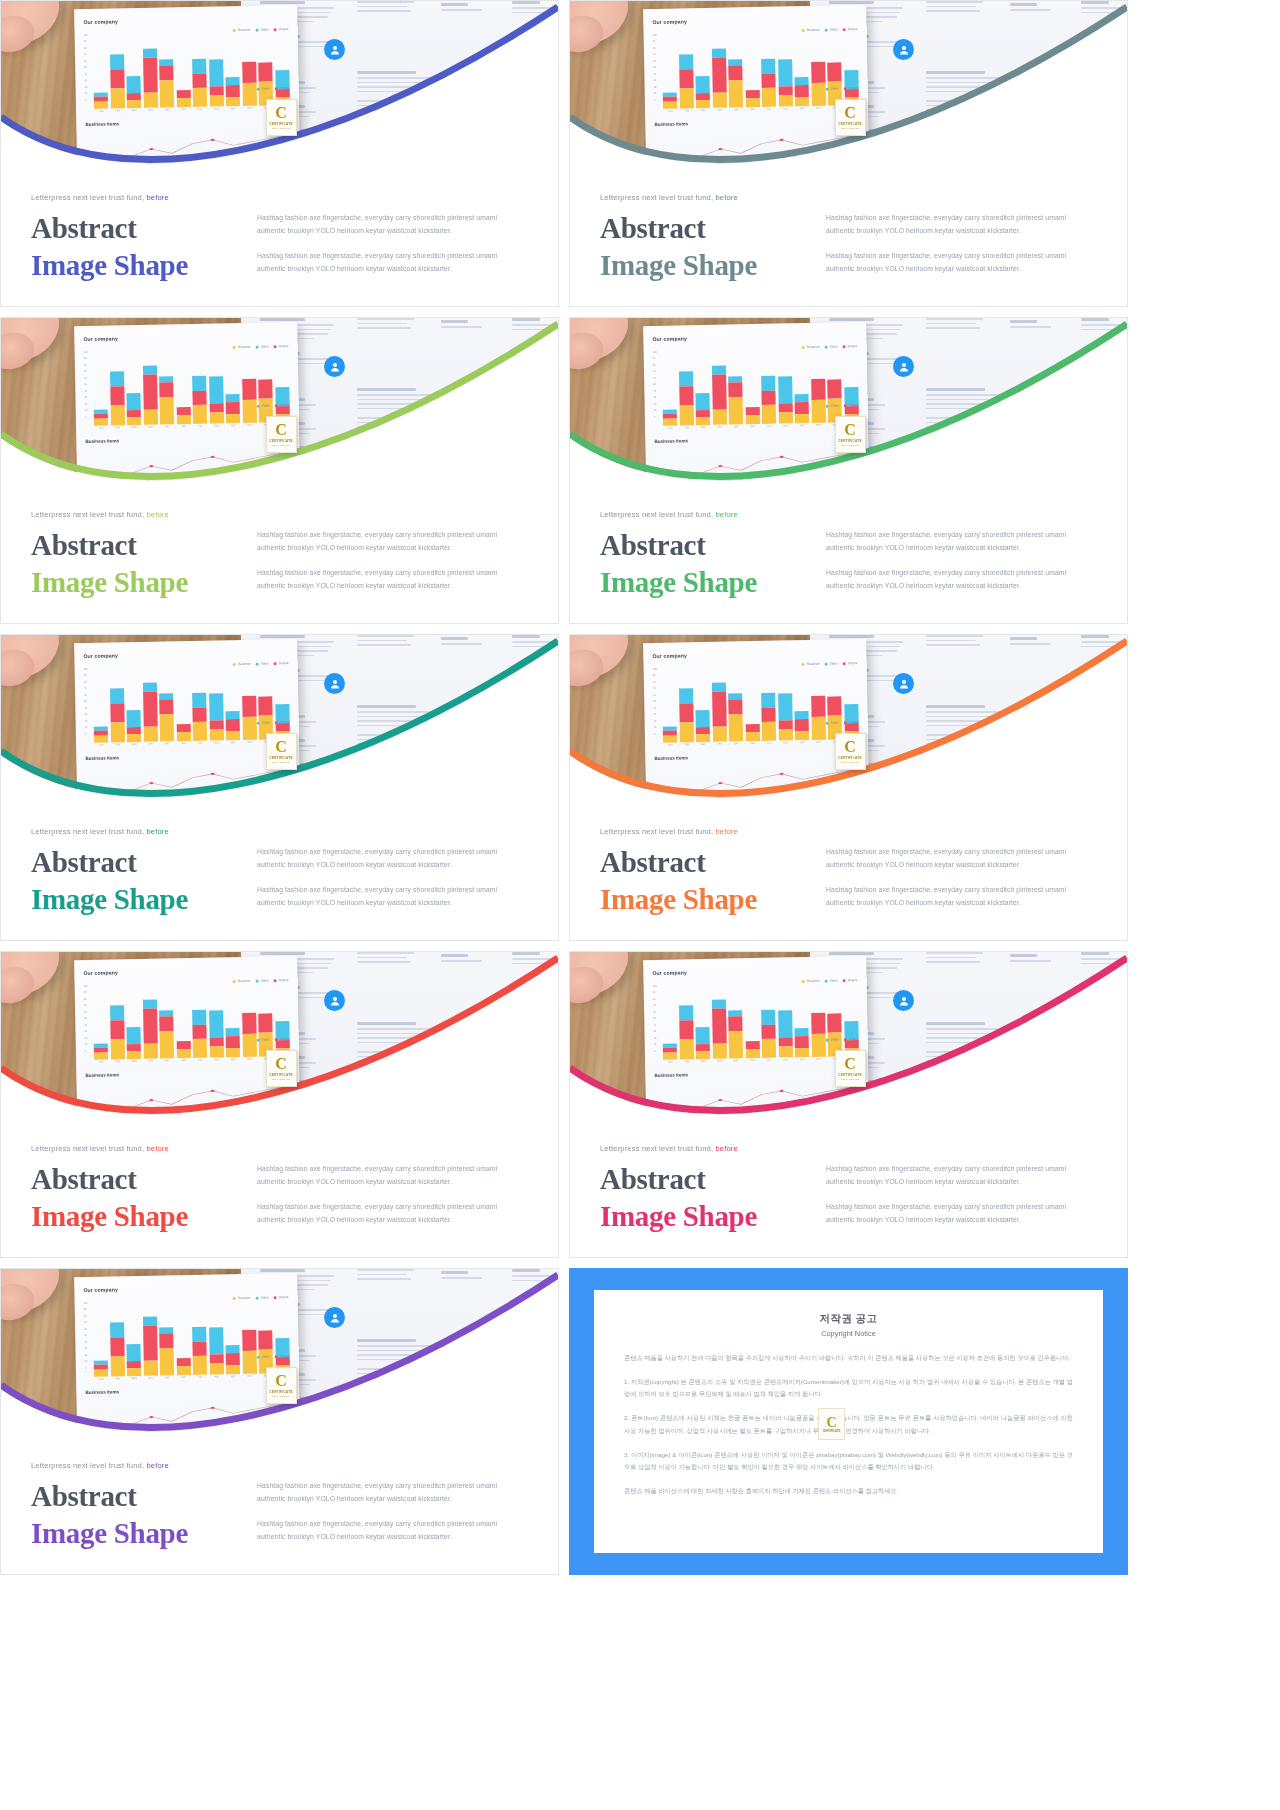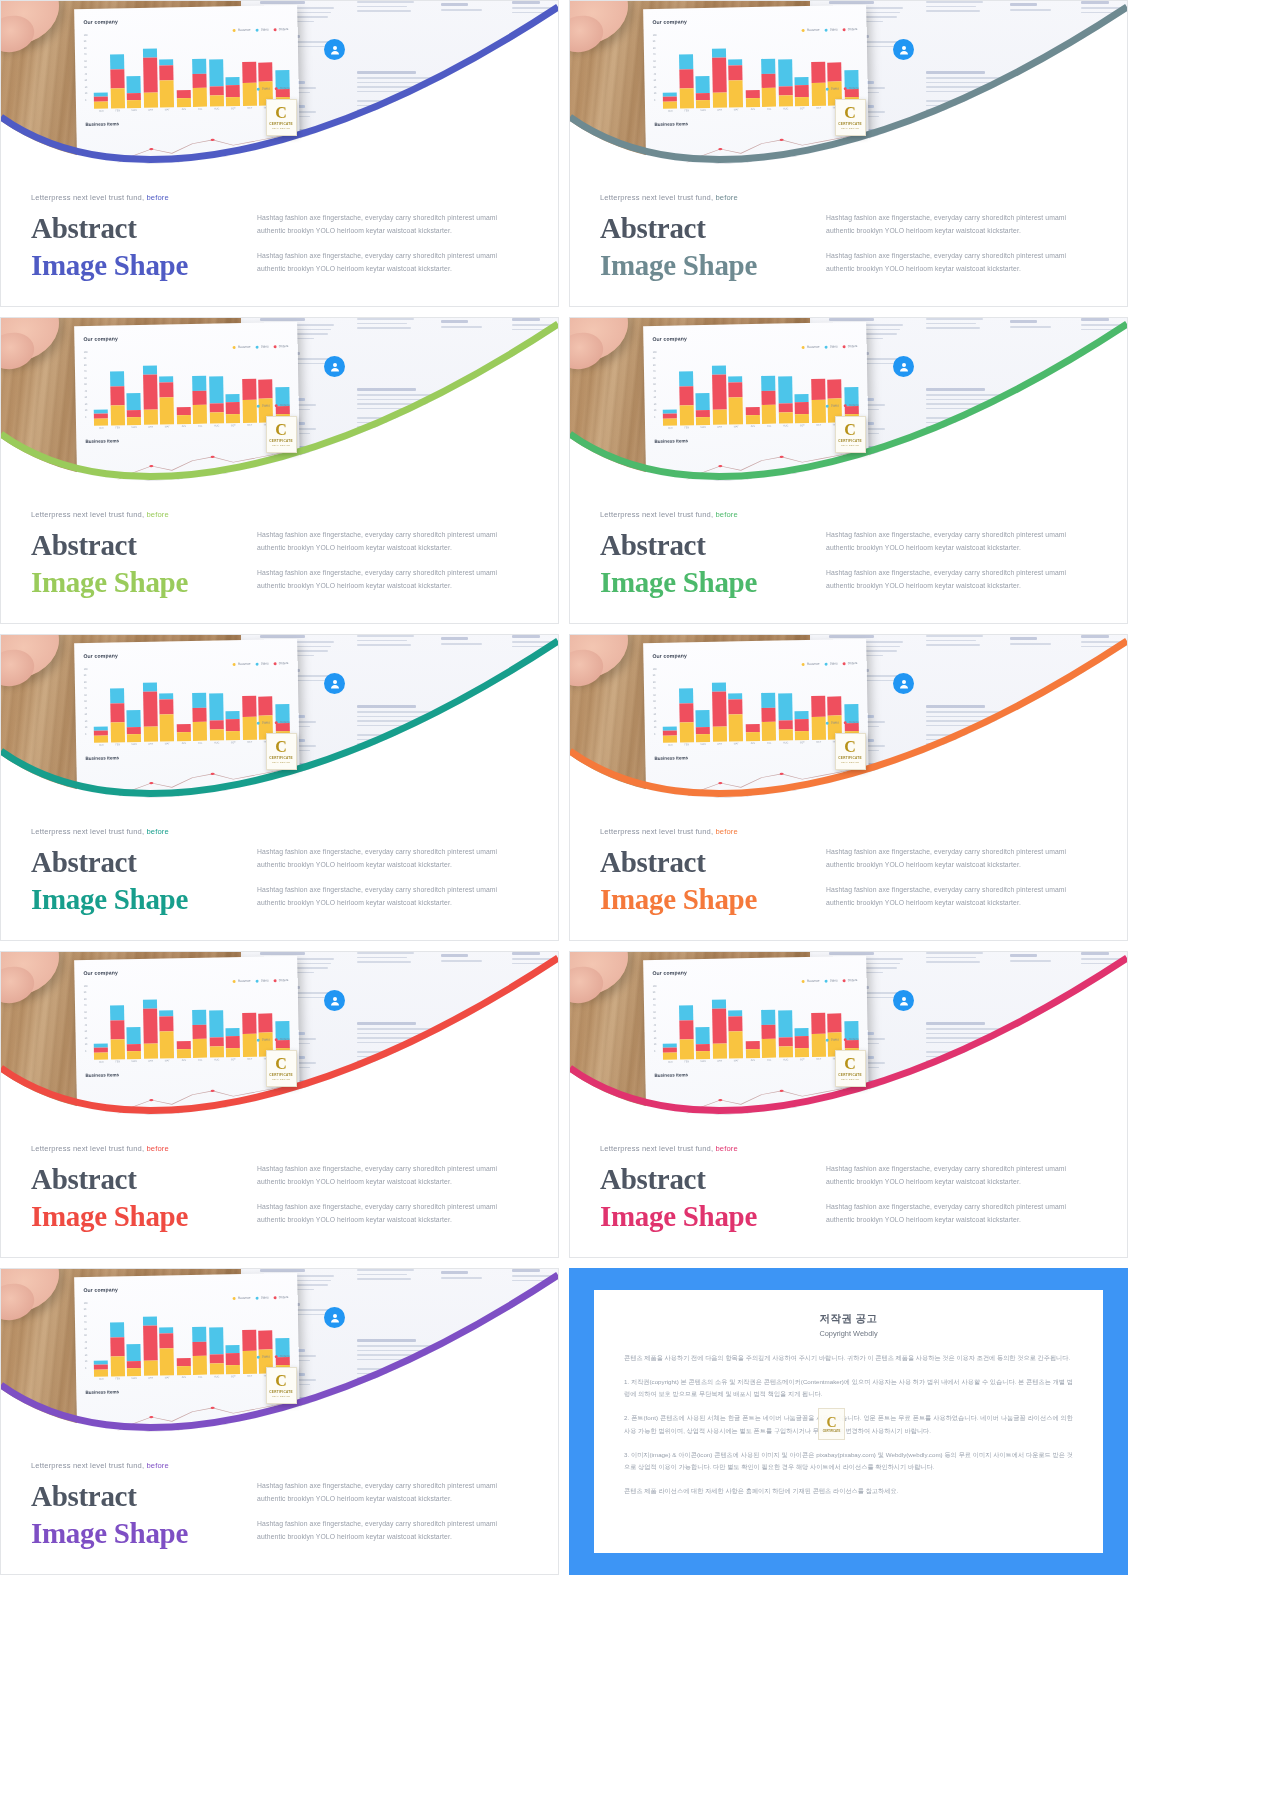--- a/index.html
+++ b/index.html
@@ -2347,21 +2347,21 @@
       <div class="rightcol">
         <div class="para p1">Hashtag fashion axe fingerstache, everyday carry shoreditch pinterest umami authentic brooklyn YOLO heirloom keytar waistcoat kickstarter.</div>
         <div class="para p2">Hashtag fashion axe fingerstache, everyday carry shoreditch pinterest umami authentic brooklyn YOLO heirloom keytar waistcoat kickstarter.</div>
       </div>
     </div>
   </div>
 
   <div class="copyright">
     <div class="copy-inner">
       <div class="copy-h">저작권 공고</div>
-      <div class="copy-sub">Copyright Webdly</div>
+      <div class="copy-sub">Copyright Notice</div>
       <div class="copy-p">콘텐츠 제품을 사용하기 전에 다음의 항목을 주의깊게 사용하여 주시기 바랍니다. 귀하가 이 콘텐츠 제품을 사용하는 것은 이용자 조건에 동의한 것으로 간주됩니다.</div>
       <div class="copy-p">1. 저작권(copyright) 본 콘텐츠의 소유 및 저작권은 콘텐츠메이커(Contentmaker)에 있으며 사용자는 사용 허가 범위 내에서 사용할 수 있습니다. 본 콘텐츠는 개별 법령에 의하여 보호 받으므로 무단복제 및 배포시 법적 책임을 지게 됩니다.</div>
       <div class="copy-p">2. 폰트(font) 콘텐츠에 사용된 서체는 한글 폰트는 네이버 나눔글꼴을 사용하였습니다. 영문 폰트는 무료 폰트를 사용하였습니다. 네이버 나눔글꼴 라이선스에 의한 사용 가능한 범위이며, 상업적 사용시에는 별도 폰트를 구입하시거나 무료폰트로 변경하여 사용하시기 바랍니다.</div>
       <div class="copy-p">3. 이미지(image) &amp; 아이콘(icon) 콘텐츠에 사용된 이미지 및 아이콘은 pixabay(pixabay.com) 및 Webdly(webdly.com) 등의 무료 이미지 사이트에서 다운로드 받은 것으로 상업적 이용이 가능합니다. 다만 별도 확인이 필요한 경우 해당 사이트에서 라이선스를 확인하시기 바랍니다.</div>
       <div class="copy-p">콘텐츠 제품 라이선스에 대한 자세한 사항은 홈페이지 하단에 기재된 콘텐츠 라이선스를 참고하세요.</div>
       <div class="copy-emblem">
         <div class="mark">C</div>
         <div class="e1">CERTIFICATE</div>
       </div>
     </div>

